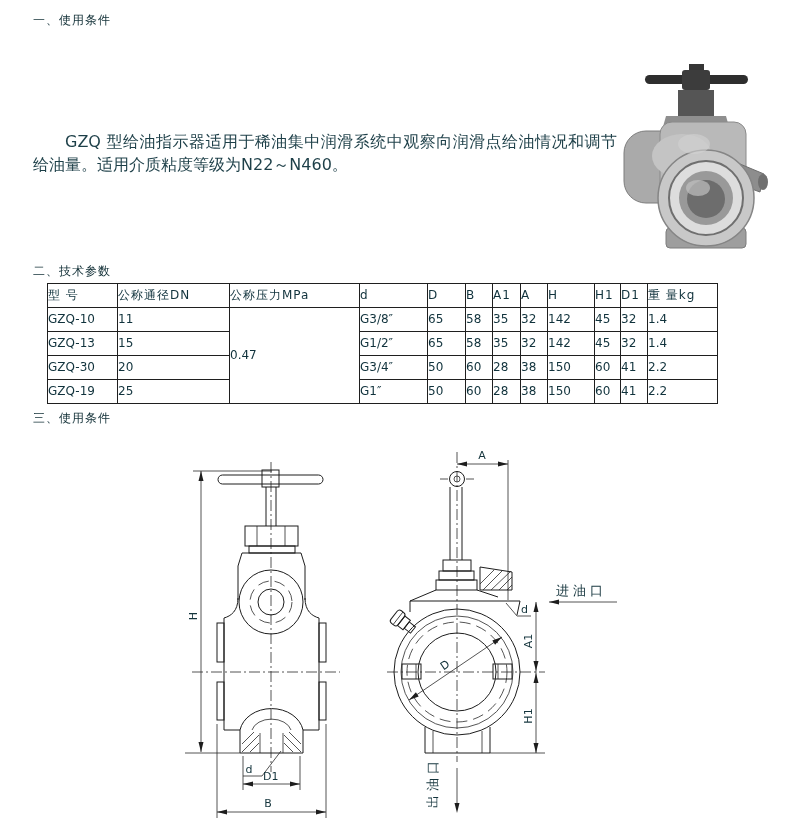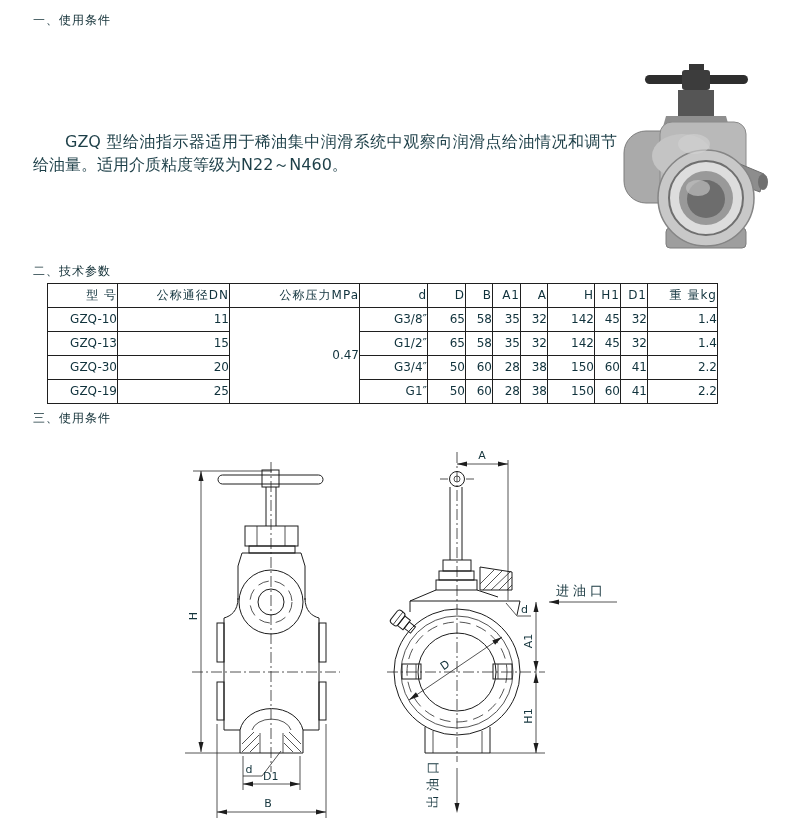--- a/index.html
+++ b/index.html
@@ -5,21 +5,21 @@
   html,body{margin:0;padding:0;background:#ffffff;}
   body{font-family:"DejaVu Sans","Liberation Sans",sans-serif;color:#17383f;}
   #page{position:relative;width:798px;height:833px;background:#ffffff;overflow:hidden;}
   .heading{position:absolute;left:33px;font-size:12px;font-weight:normal;color:#112f36;letter-spacing:1px;white-space:nowrap;}
   #h-usage{top:12px;}
   #h-params{top:263px;}
   #h-dims{top:410px;}
   #usage-paragraph{position:absolute;left:33px;top:130px;width:584px;font-size:16px;line-height:23px;color:#1d3f48;text-indent:2em;margin:0;text-align:justify;}
   #photo{position:absolute;left:616px;top:36px;}
   #spec-table{position:absolute;left:47px;top:283px;width:670px;border-collapse:collapse;table-layout:fixed;}
-  #spec-table th,#spec-table td{border:1px solid #1f1f1f;font-size:12px;font-weight:normal;color:#10323c;text-align:right;height:23px;padding:0;line-height:23px;white-space:nowrap;overflow:hidden;}
+  #spec-table th,#spec-table td{border:1px solid #1f1f1f;font-size:12px;font-weight:normal;color:#10323c;text-align:left;height:23px;padding:0;line-height:23px;white-space:nowrap;overflow:hidden;}
   #spec-table th{letter-spacing:1px;}
   #drawing{position:absolute;left:130px;top:440px;}
   .dline{stroke:#1d1d1d;stroke-width:1;fill:none;}
   .dthin{stroke:#2a2a2a;stroke-width:0.8;fill:none;}
   .cline{stroke:#2a2a2a;stroke-width:0.8;fill:none;stroke-dasharray:11 3 2 3;}
   .dashring{stroke:#2a2a2a;stroke-width:0.8;fill:none;stroke-dasharray:11 6;}
   .arrow{fill:#1d1d1d;stroke:none;}
   .dim-label{font-size:11px;fill:#14343c;font-family:"DejaVu Sans","Liberation Sans",sans-serif;}
   .cjk-label{font-size:13px;fill:#14343c;letter-spacing:4px;font-family:"DejaVu Sans","Liberation Sans",sans-serif;}
 </style>

